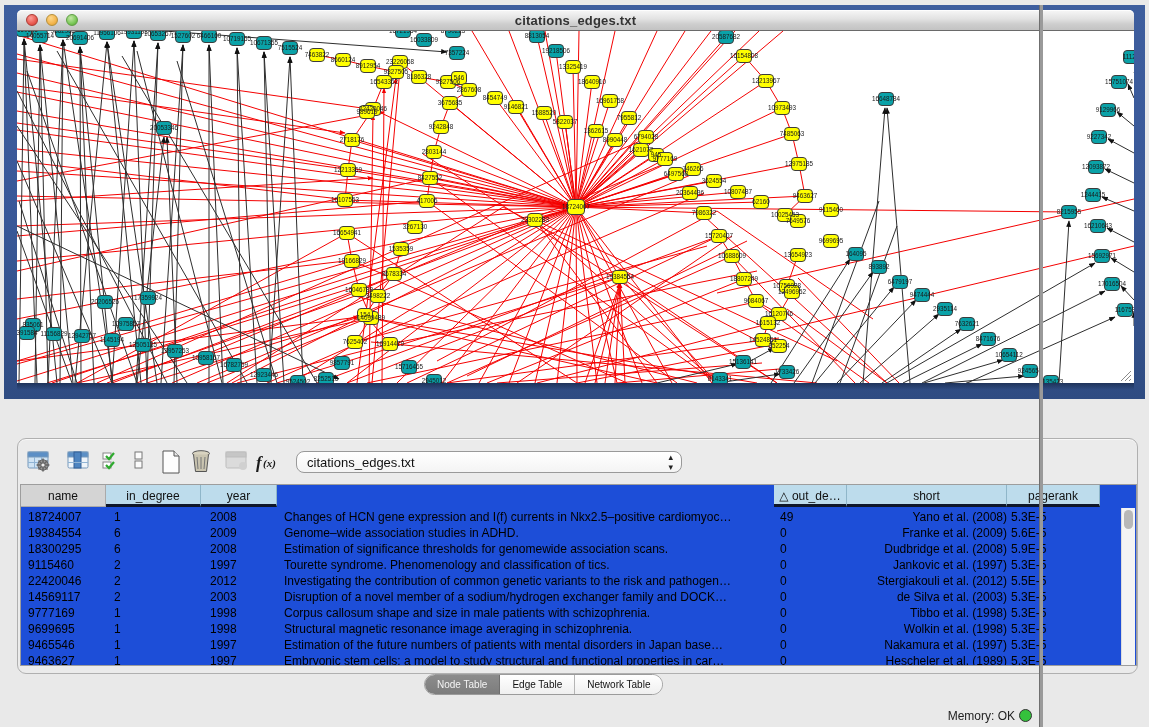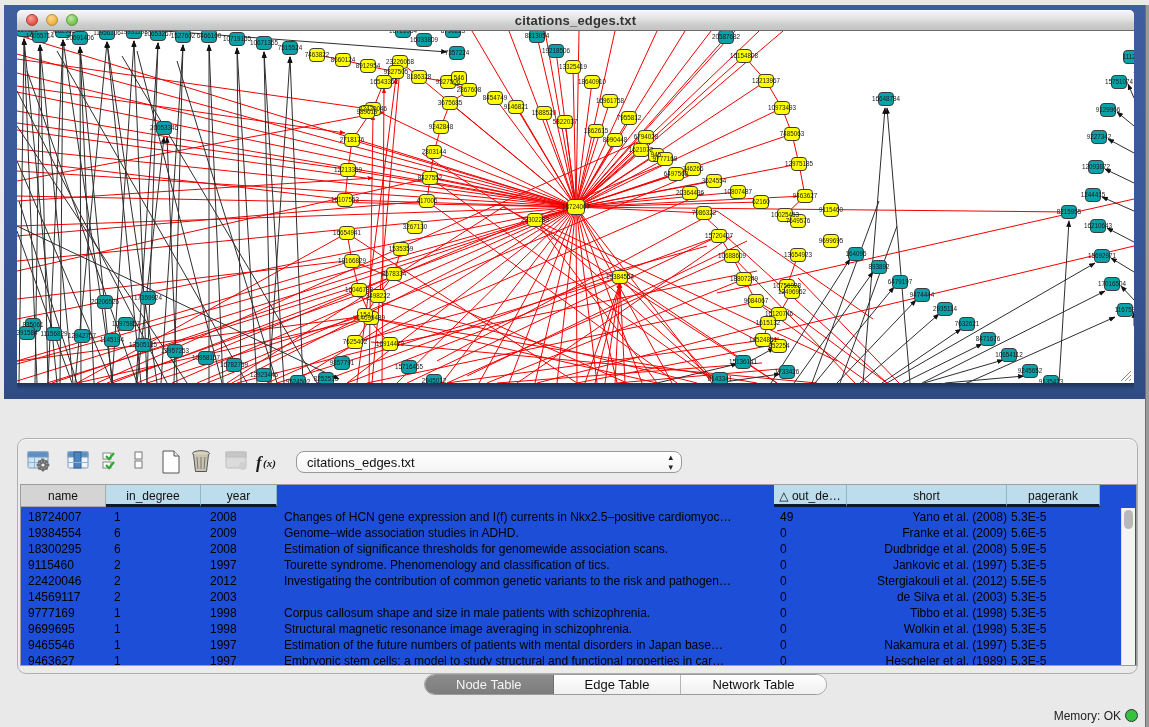--- a/index.html
+++ b/index.html
@@ -1,16 +1,16 @@
 <!DOCTYPE html>
 <html><head><meta charset="utf-8">
 <style>
 *{margin:0;padding:0;box-sizing:border-box}
 html,body{width:1149px;height:727px;overflow:hidden;font-family:"Liberation Sans",sans-serif;background:#e9e9e9}
-#stage{position:relative;width:1149px;height:727px}
+#stage{position:relative;width:1043px;height:727px}
 #bluepanel{position:absolute;left:4px;top:5px;width:1141px;height:394px;background:linear-gradient(180deg,#3e5e9e 0%,#395898 55%,#2f4c82 100%)}
 #titlebar{position:absolute;left:17px;top:10px;width:1117px;height:21px;border-radius:5px 5px 0 0;background:linear-gradient(180deg,#f7f7f7 0%,#e2e2e2 45%,#cecece 70%,#c3c3c3 100%);border-bottom:1px solid #6a6a6a;box-shadow:inset 0 1px 0 #fdfdfd}
 #title{position:absolute;width:100%;text-align:center;top:3px;font-size:13px;font-weight:bold;color:#333333;letter-spacing:0.2px}
 .tl{position:absolute;top:4px;width:12px;height:12px;border-radius:50%}
 #tlr{left:9px;background:radial-gradient(circle at 38% 32%,#fa9d97,#ea5b52 58%,#c63a31);border:1px solid #ad3b34}
 #tly{left:29px;background:radial-gradient(circle at 38% 32%,#fcd789,#f4b54d 58%,#d49b2e);border:1px solid #b68f39}
 #tlg{left:49px;background:radial-gradient(circle at 38% 32%,#c3e6a5,#7cc95a 58%,#55a02e);border:1px solid #5f9e45}
 #canvas{position:absolute;left:17px;top:31px;width:1117px;height:352px;background:#fff;overflow:hidden}
 #winshadow{position:absolute;left:17px;top:383px;width:1117px;height:7px;background:linear-gradient(180deg,rgba(10,20,40,.45),rgba(10,20,40,0))}
 #rightstrip{position:absolute;right:0;top:5px;width:4px;height:722px;background:#9a9a9a;border-left:1px solid #6f6f6f}
@@ -28,21 +28,21 @@
 #th0{left:0;width:85px;background:#d4d4d4;border-right:1px solid #aaa;border-bottom:1px solid #aaa}
 #th1{left:85px;width:95px}#th2{left:180px;width:76px}#th3{left:256px;width:497px}
 #th4{left:753px;width:73px}#th5{left:826px;width:160px}#th6{left:986px;width:93px}
 .tr{position:absolute;left:0;width:1080px;height:16px;line-height:16px;color:#000;white-space:nowrap}
 .tr div{position:absolute;top:0;overflow:hidden}
 .c0{left:7px;width:80px}.c1{left:93px;width:88px}.c2{left:189px;width:68px}
 .c3{left:263px;width:489px}.c4{left:759px;width:66px}.c5{left:830px;width:156px;text-align:right}.c6{left:990px;width:89px}
 #scrollbar{position:absolute;right:1px;top:23px;width:14px;height:157px;background:#f4f4f4;border-left:1px solid #ddd}
 #thumb{position:absolute;left:2px;top:2px;width:9px;height:19px;background:#b8b8b8;border-radius:5px}
 #tabs{position:absolute;left:424px;top:674px;height:21px;display:flex;border:1px solid #9b9b9b;border-radius:11px;overflow:hidden;background:#fff}
-.tab{height:21px;line-height:20px;font-size:13px;padding:0 31px;color:#111;background:linear-gradient(180deg,#ffffff,#eeeeee);border-right:1px solid #b5b5b5}
+.tab{height:21px;line-height:20px;font-size:10px;padding:0 12px;color:#111;background:linear-gradient(180deg,#ffffff,#eeeeee);border-right:1px solid #b5b5b5}
 .tab.sel{background:linear-gradient(180deg,#8c8c8c,#7b7b7b);color:#f4f4f4;border-right:1px solid #6f6f6f}
 .tab:last-child{border-right:none}
 #mem{position:absolute;right:28px;top:709px;font-size:12px;color:#222}
 #memdot{position:absolute;right:11px;top:709px;width:13px;height:13px;border-radius:50%;background:#35c23c;border:1.5px solid #333}
 </style></head>
 <body>
 <div id="stage">
 <div id="bluepanel"></div>
 <div id="titlebar">
       <div id="title">citations_edges.txt</div>
@@ -618,20 +618,21 @@
             <div class="c2">2012</div>
             <div class="c3">Investigating the contribution of common genetic variants to the risk and pathogen…</div>
             <div class="c4">0</div>
             <div class="c5">Stergiakouli et al. (2012)</div>
             <div class="c6">5.5E-5</div>
           </div>
 <div class="tr">
             <div class="c0">14569117</div>
             <div class="c1">2</div>
             <div class="c2">2003</div>
+            <div class="c3">Disruption of a novel member of a sodium/hydrogen exchanger family and DOCK…</div>
             <div class="c4">0</div>
             <div class="c5">de Silva et al. (2003)</div>
             <div class="c6">5.3E-5</div>
           </div>
 <div class="tr">
             <div class="c0">9777169</div>
             <div class="c1">1</div>
             <div class="c2">1998</div>
             <div class="c3">Corpus callosum shape and size in male patients with schizophrenia.</div>
             <div class="c4">0</div>

